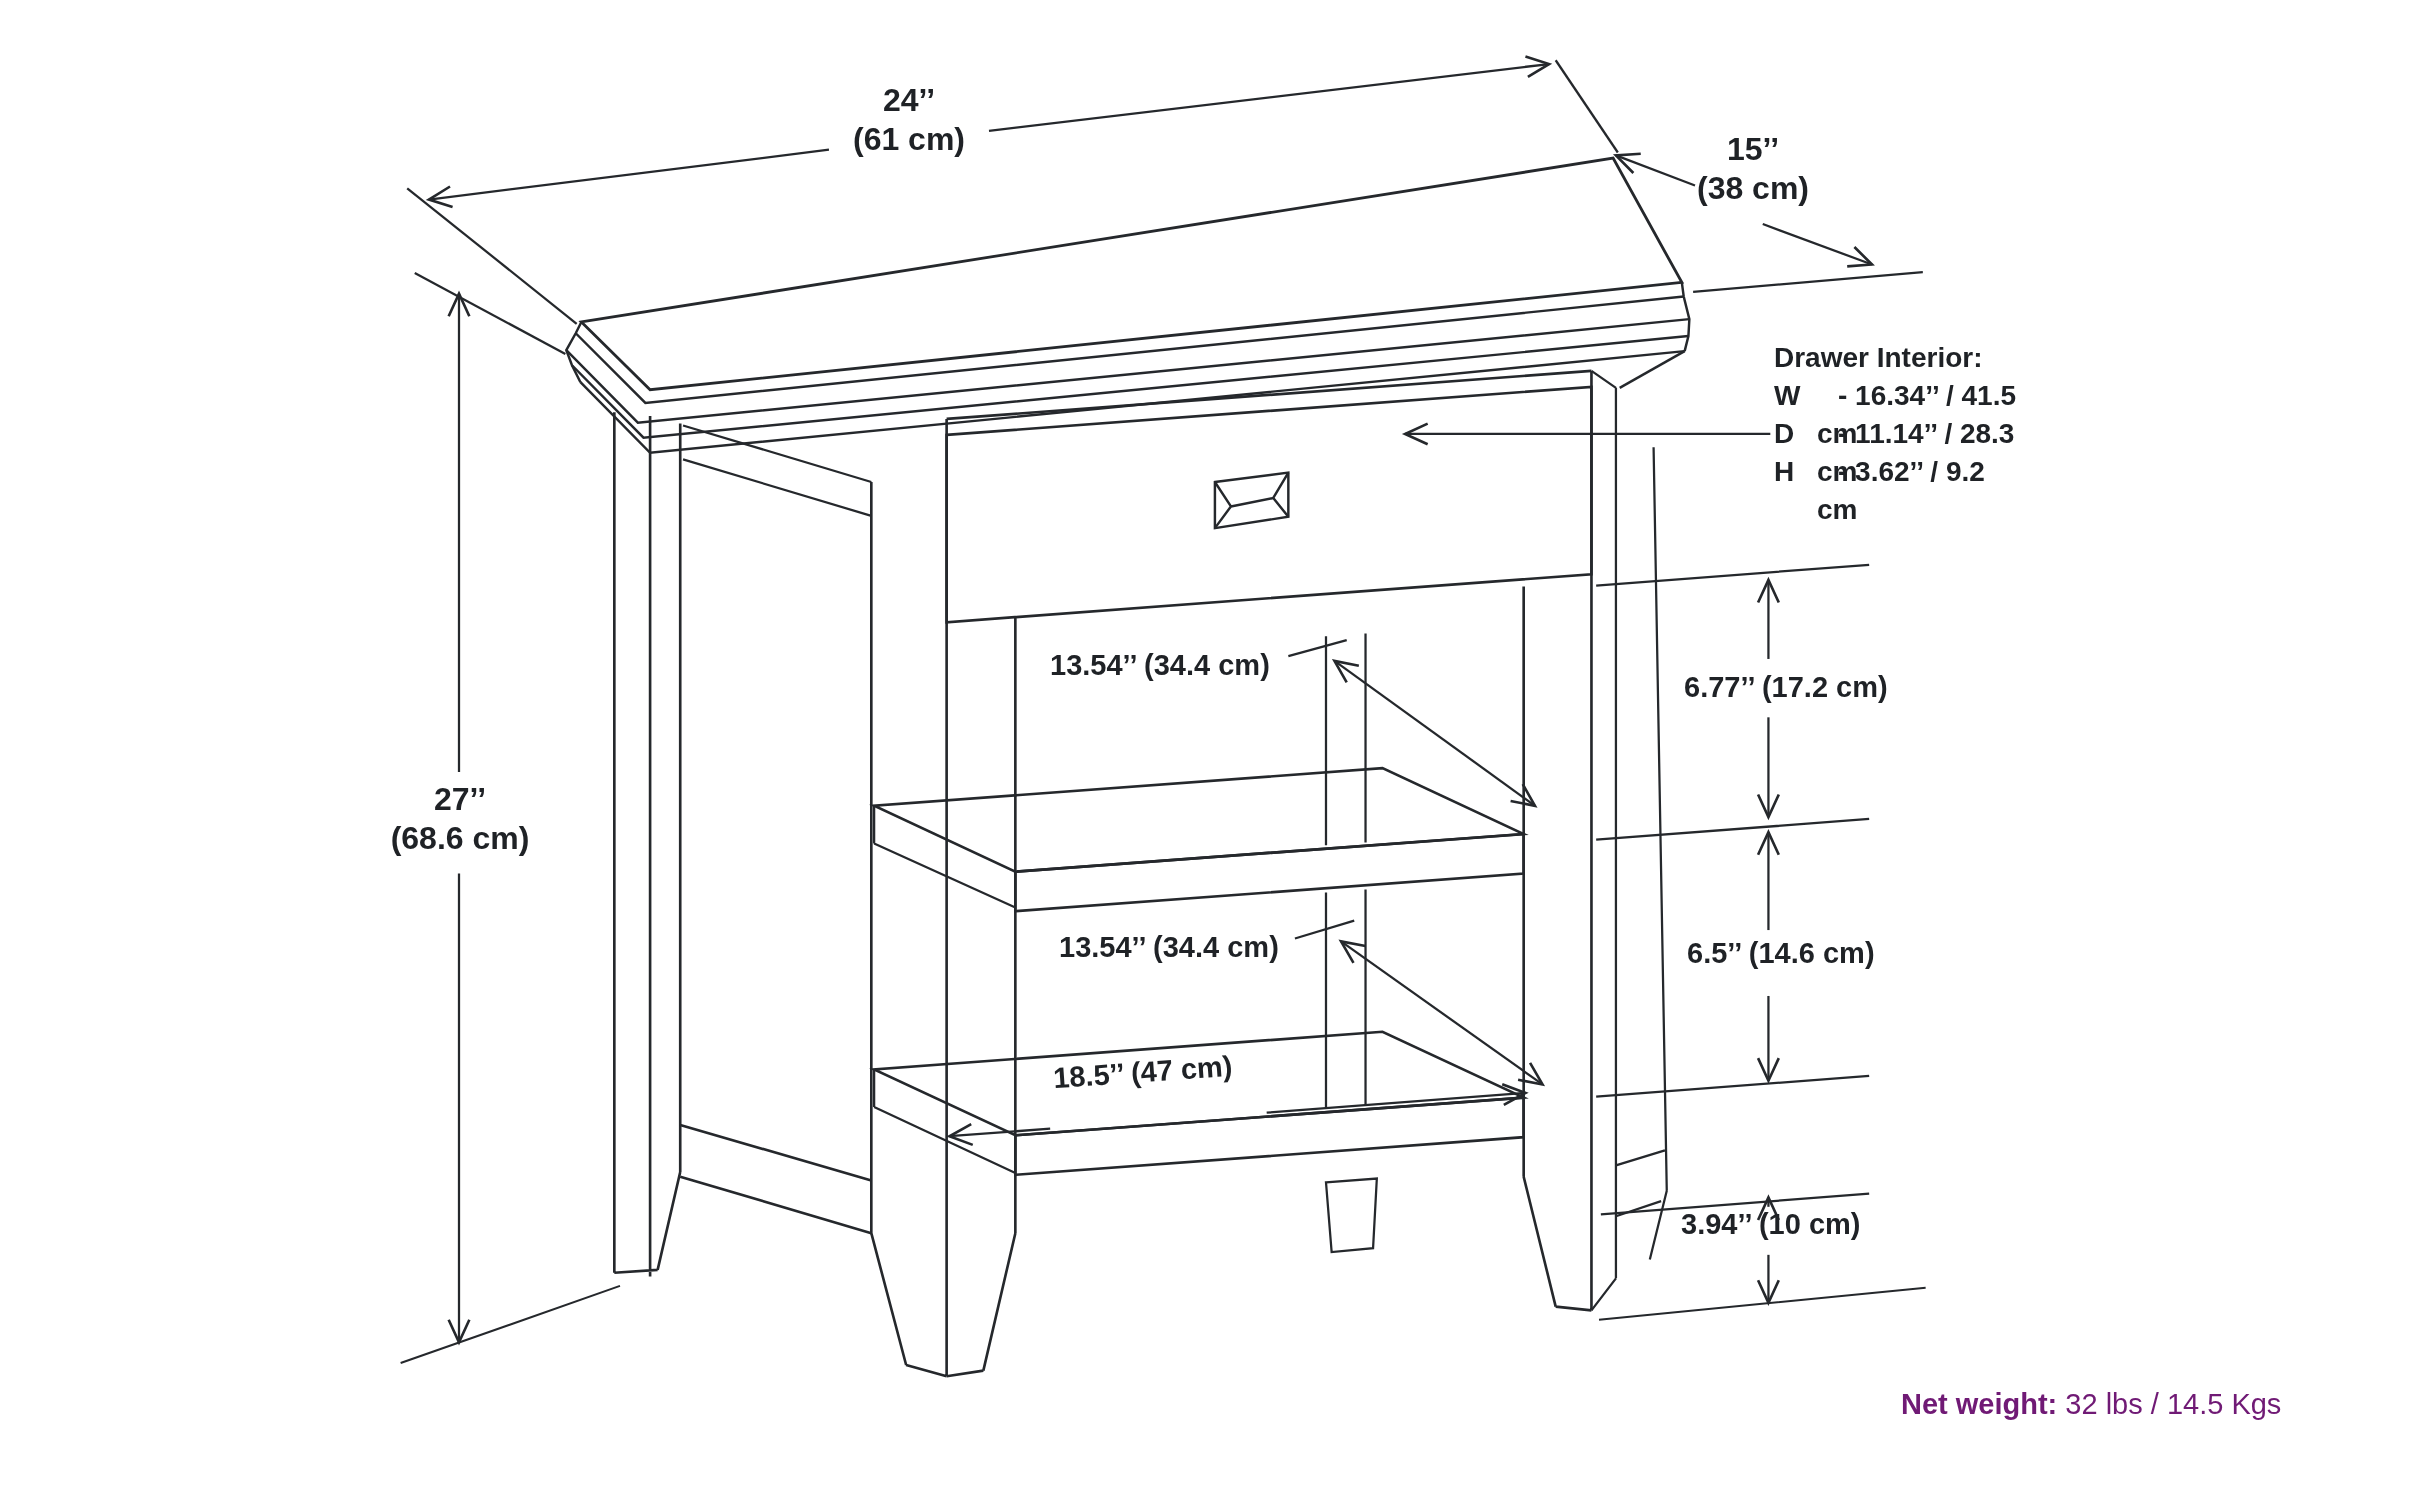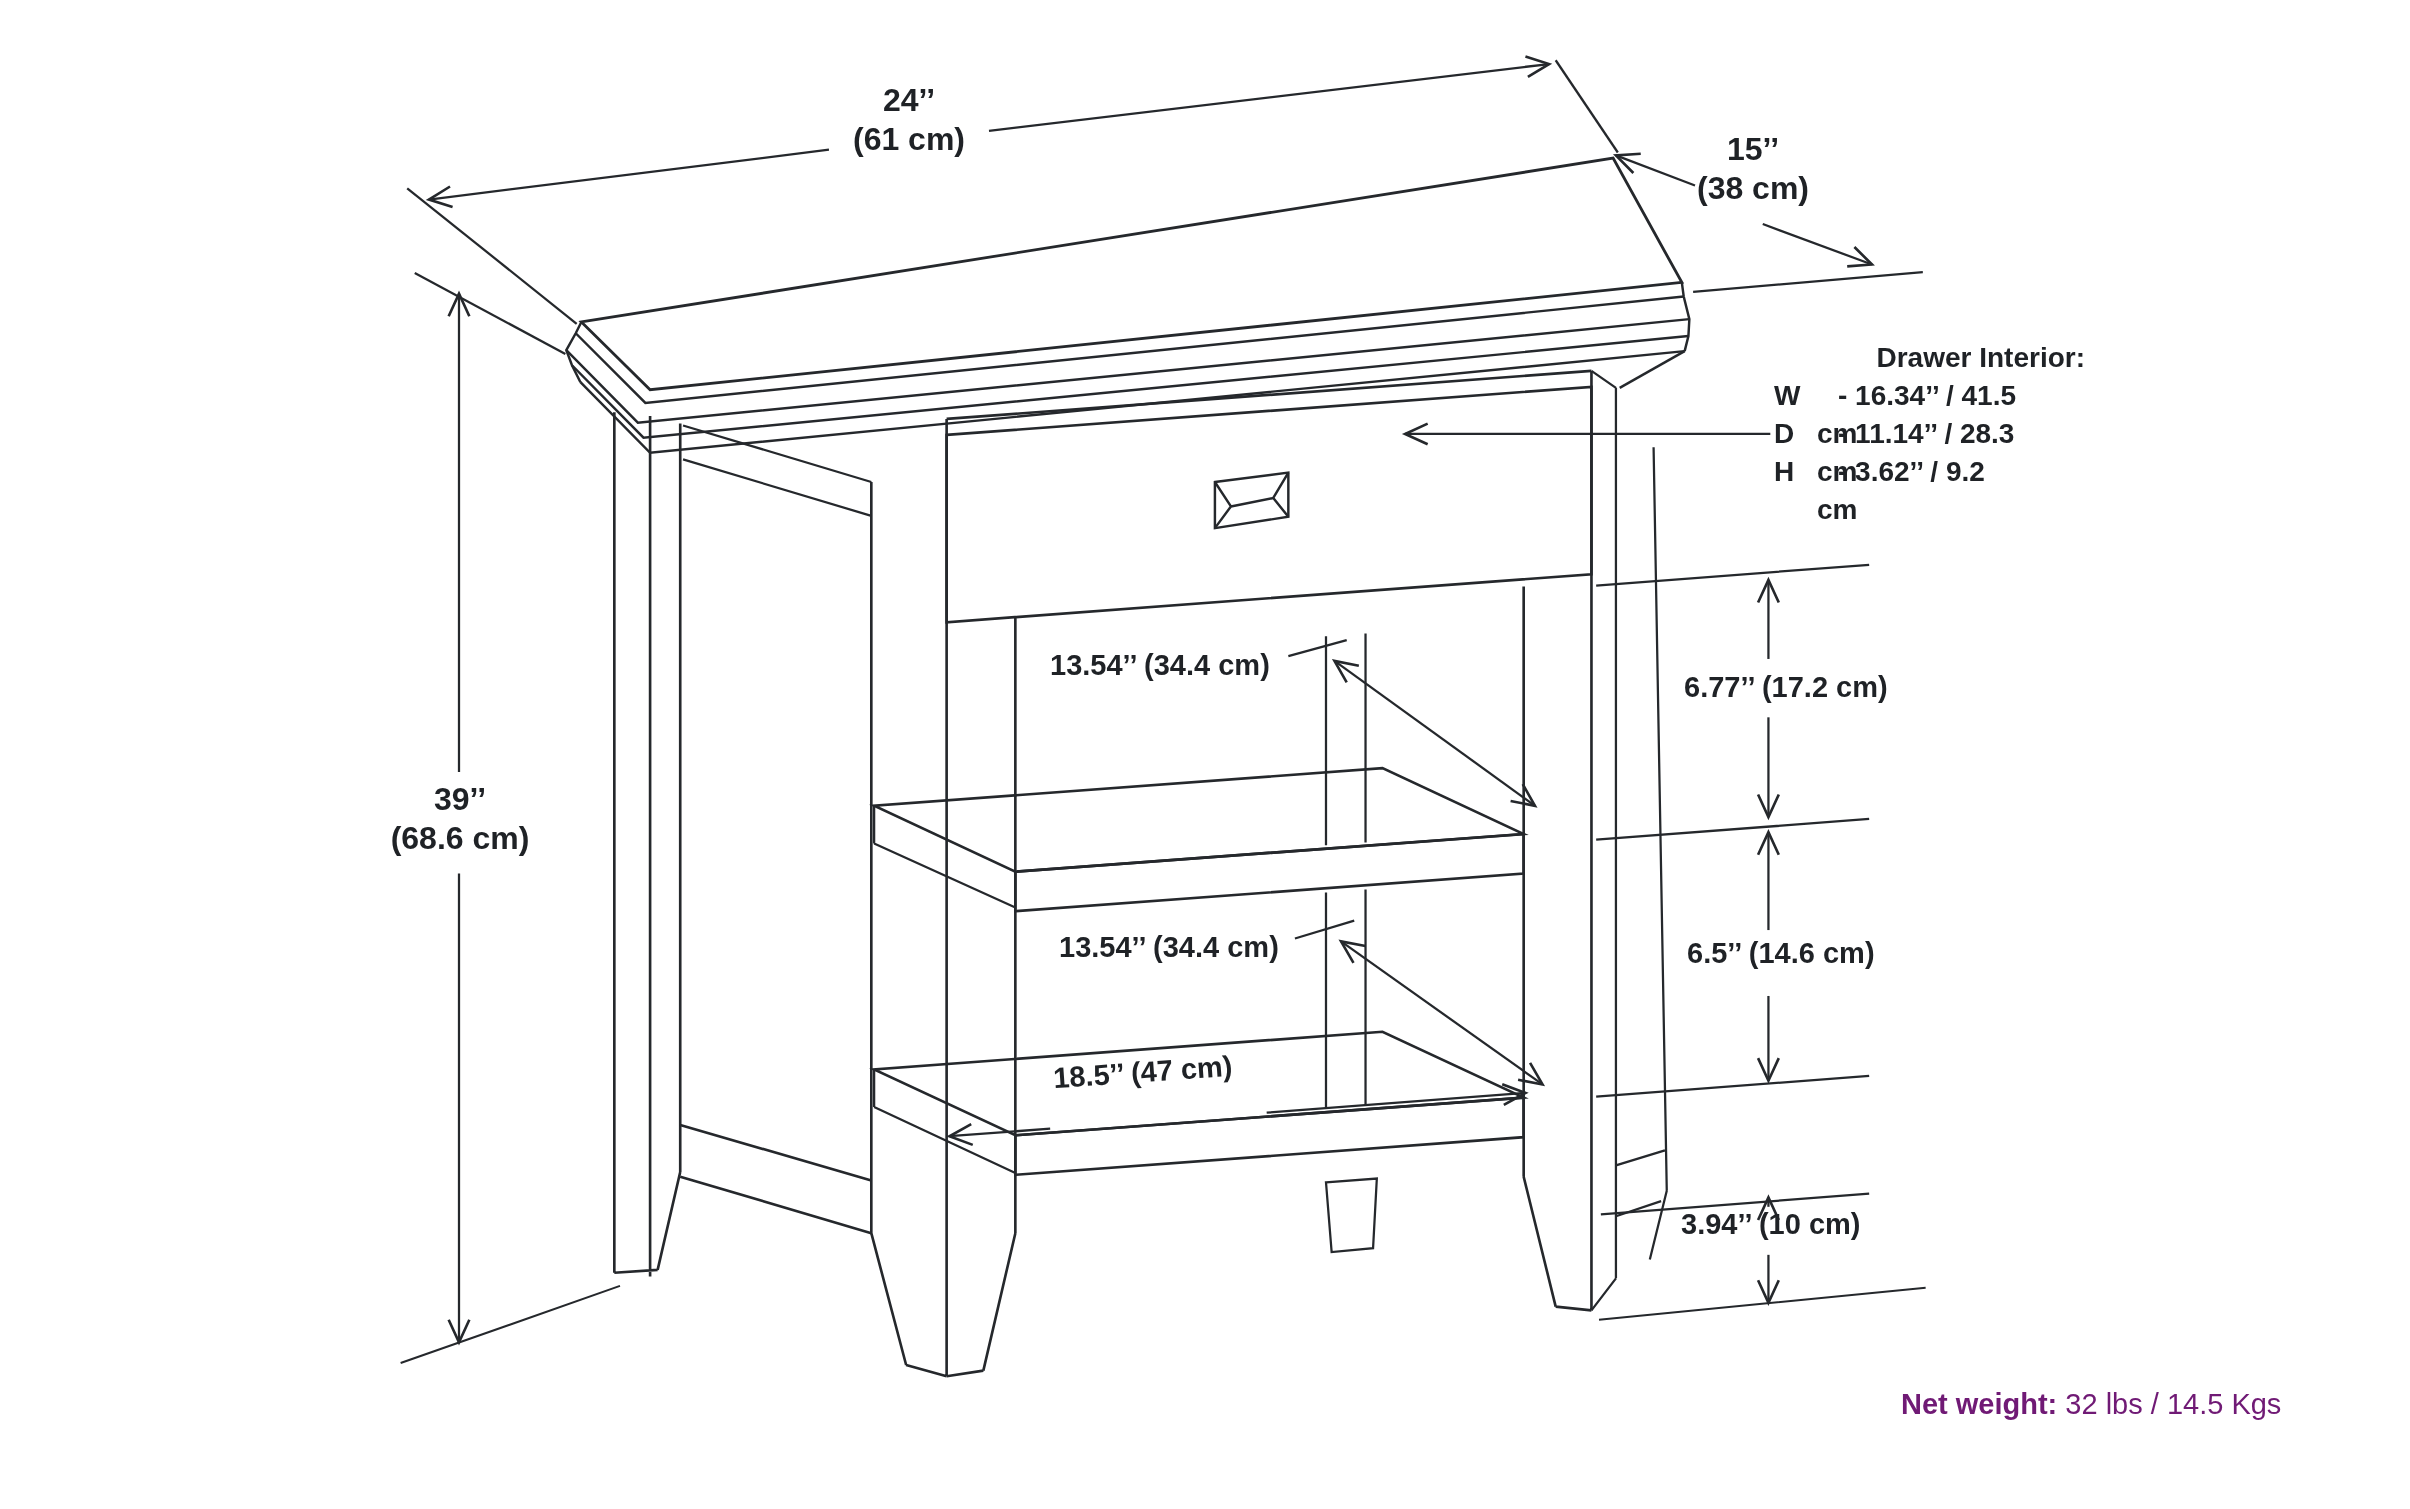--- a/index.html
+++ b/index.html
@@ -6,21 +6,21 @@
   body{width:2411px;height:1509px;font-family:"Liberation Sans",sans-serif;}
   #stage{position:relative;width:2288px;height:1509px;overflow:hidden;background:#fff;color:#1f2226;}
   #drawing{position:absolute;left:0;top:0;}
   .lbl{position:absolute;font-weight:600;color:#1f2226;white-space:nowrap;}
   .lbl.center{transform:translateX(-50%);text-align:center;}
   .big{font-size:32px;line-height:39px;}
   .dim{font-size:29px;line-height:34px;}
   .tilt{transform:rotate(-4deg);}
   
   #drawer-interior{position:absolute;left:1774px;top:339px;width:311px;font-size:28px;color:#1f2226;}
-  #di-title{font-weight:700;line-height:38px;text-align:right;}
+  #di-title{font-weight:700;line-height:38px;}
   .di-row{height:38px;font-weight:600;}
   .di-label{display:inline-block;width:64px;vertical-align:top;line-height:38px;}
   .di-val{display:inline-block;vertical-align:top;line-height:38px;}
   .di-unit{display:block;margin-left:-21px;line-height:38px;}
   #net-weight{position:absolute;left:1876px;top:1388px;font-size:29px;color:#701a75;margin-left:25px;}
   #net-weight .nw-label{font-weight:700;}
   #net-weight .nw-value{font-weight:400;}
 </style>
 </head>
 <body>
@@ -139,21 +139,21 @@
     <div>24’’</div>
     <div>(61 cm)</div>
   </div>
 
   <div class="lbl big center" style="left:1753px;top:130px;">
     <div>15’’</div>
     <div>(38 cm)</div>
   </div>
 
   <div class="lbl big center" style="left:460px;top:780px;">
-    <div>39’’</div>
+    <div>27’’</div>
     <div>(68.6 cm)</div>
   </div>
 
   <div class="lbl dim" style="left:1050px;top:648px;">13.54’’ (34.4 cm)</div>
 
   <div class="lbl dim" style="left:1684px;top:670px;">6.77’’ (17.2 cm)</div>
 
   <div class="lbl dim" style="left:1059px;top:930px;">13.54’’ (34.4 cm)</div>
 
   <div class="lbl dim" style="left:1687px;top:936px;">6.5’’ (14.6 cm)</div>

